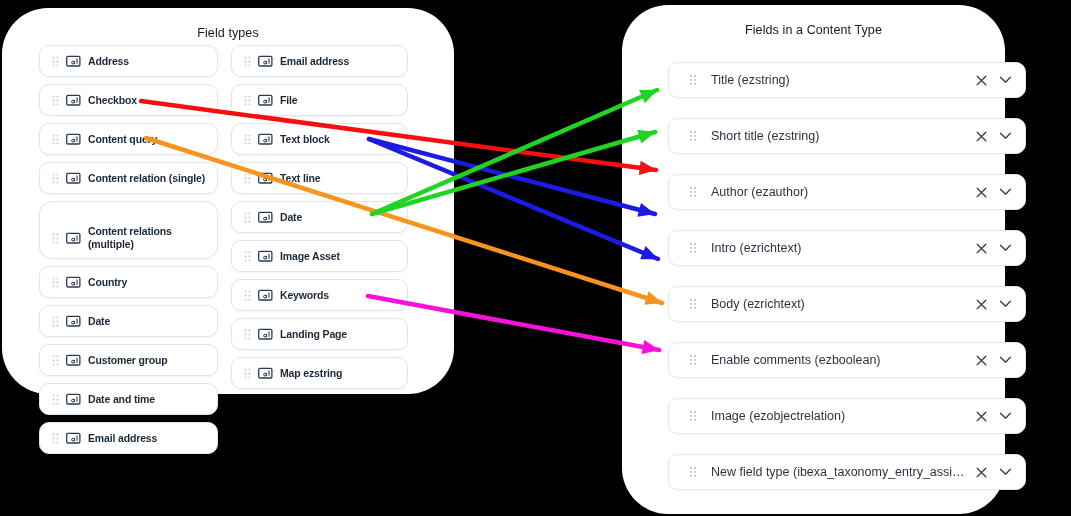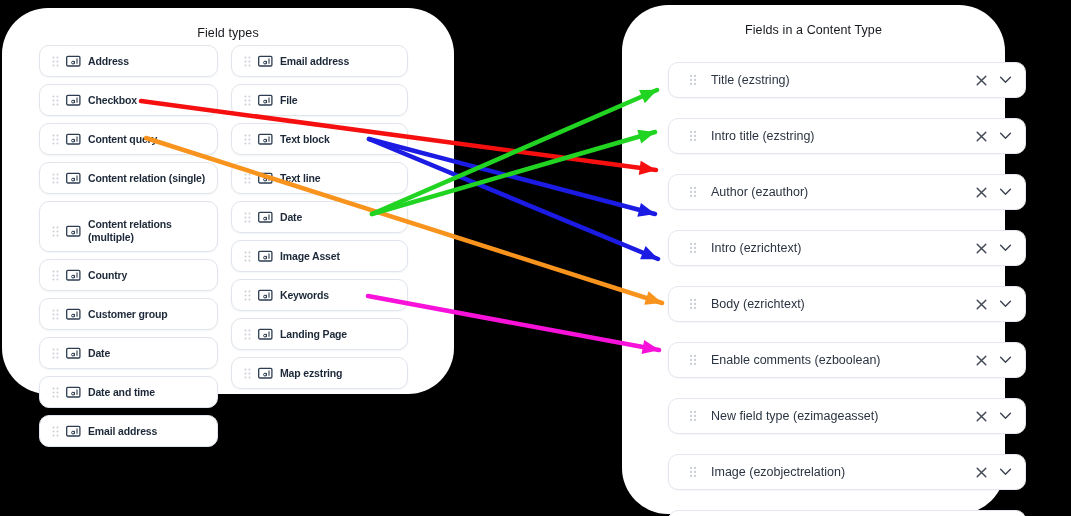--- a/index.html
+++ b/index.html
@@ -35,21 +35,21 @@
     display:flex; align-items:center;
     padding:4px 5px 4px 12px;
     gap:7px;
     box-shadow:0 1px 2px rgba(25,35,60,0.05);
   }
   .fcard .label {
     font-size:10.5px; font-weight:700;
     color:#1c2838; letter-spacing:-0.15px;
     line-height:13px; white-space:nowrap;
   }
-  .fcard.wrap { padding-top:16px; padding-bottom:7px; }
+  .fcard.wrap { padding-top:23px; padding-bottom:7px;border-radius:13px; }
   .fcard.wrap .label { white-space:normal; }
 
   .crow {
     height:36px; box-sizing:border-box;
     background:#fff;
     border:1px solid #e3e7ee;
     border-radius:10px;
     display:flex; align-items:center;
     padding:0 13px 0 20px;
     box-shadow:0 1px 2px rgba(25,35,60,0.04);
@@ -203,40 +203,40 @@
         <circle cx="1.5" cy="9.5" r="1"></circle>
             <circle cx="5.5" cy="9.5" r="1"></circle>
       </g>
     </svg>
     <svg class="ficon" width="15" height="12" viewBox="0 0 15 12">
       <rect x="0.7" y="1.4" width="13.2" height="9.6" rx="1.2" fill="none" stroke="#2d3c50" stroke-width="1.3"></rect>
       <circle cx="7" cy="7.6" r="1.4" fill="none" stroke="#2d3c50" stroke-width="1"></circle>
       <path d="M8.4 5.9 V9.1" stroke="#2d3c50" stroke-width="1" fill="none"></path>
       <path d="M11 3.4 V8.7" stroke="#2d3c50" stroke-width="1.1" fill="none"></path>
     </svg>
+    <span class="label">Date</span>
+  </div>
+      <div class="fcard">
+    <svg class="drag" width="7" height="11" viewBox="0 0 7 11">
+      <g fill="#c9cfd8">
+        <circle cx="1.5" cy="1.5" r="1"></circle>
+            <circle cx="5.5" cy="1.5" r="1"></circle>
+        <circle cx="1.5" cy="5.5" r="1"></circle>
+            <circle cx="5.5" cy="5.5" r="1"></circle>
+        <circle cx="1.5" cy="9.5" r="1"></circle>
+            <circle cx="5.5" cy="9.5" r="1"></circle>
+      </g>
+    </svg>
+    <svg class="ficon" width="15" height="12" viewBox="0 0 15 12">
+      <rect x="0.7" y="1.4" width="13.2" height="9.6" rx="1.2" fill="none" stroke="#2d3c50" stroke-width="1.3"></rect>
+      <circle cx="7" cy="7.6" r="1.4" fill="none" stroke="#2d3c50" stroke-width="1"></circle>
+      <path d="M8.4 5.9 V9.1" stroke="#2d3c50" stroke-width="1" fill="none"></path>
+      <path d="M11 3.4 V8.7" stroke="#2d3c50" stroke-width="1.1" fill="none"></path>
+    </svg>
     <span class="label">Customer group</span>
-  </div>
-      <div class="fcard">
-    <svg class="drag" width="7" height="11" viewBox="0 0 7 11">
-      <g fill="#c9cfd8">
-        <circle cx="1.5" cy="1.5" r="1"></circle>
-            <circle cx="5.5" cy="1.5" r="1"></circle>
-        <circle cx="1.5" cy="5.5" r="1"></circle>
-            <circle cx="5.5" cy="5.5" r="1"></circle>
-        <circle cx="1.5" cy="9.5" r="1"></circle>
-            <circle cx="5.5" cy="9.5" r="1"></circle>
-      </g>
-    </svg>
-    <svg class="ficon" width="15" height="12" viewBox="0 0 15 12">
-      <rect x="0.7" y="1.4" width="13.2" height="9.6" rx="1.2" fill="none" stroke="#2d3c50" stroke-width="1.3"></rect>
-      <circle cx="7" cy="7.6" r="1.4" fill="none" stroke="#2d3c50" stroke-width="1"></circle>
-      <path d="M8.4 5.9 V9.1" stroke="#2d3c50" stroke-width="1" fill="none"></path>
-      <path d="M11 3.4 V8.7" stroke="#2d3c50" stroke-width="1.1" fill="none"></path>
-    </svg>
-    <span class="label">Date</span>
   </div>
       <div class="fcard">
     <svg class="drag" width="7" height="11" viewBox="0 0 7 11">
       <g fill="#c9cfd8">
         <circle cx="1.5" cy="1.5" r="1"></circle>
             <circle cx="5.5" cy="1.5" r="1"></circle>
         <circle cx="1.5" cy="5.5" r="1"></circle>
             <circle cx="5.5" cy="5.5" r="1"></circle>
         <circle cx="1.5" cy="9.5" r="1"></circle>
             <circle cx="5.5" cy="9.5" r="1"></circle>
@@ -471,21 +471,21 @@
     <svg class="drag" width="8" height="12" viewBox="0 0 8 12">
       <g fill="#c9cfd8">
         <circle cx="2" cy="2" r="1.15"></circle>
             <circle cx="6" cy="2" r="1.15"></circle>
         <circle cx="2" cy="6" r="1.15"></circle>
             <circle cx="6" cy="6" r="1.15"></circle>
         <circle cx="2" cy="10" r="1.15"></circle>
             <circle cx="6" cy="10" r="1.15"></circle>
       </g>
     </svg>
-    <span class="label">Intro title (ezstring)</span>
+    <span class="label">Short title (ezstring)</span>
     <svg class="xicon" width="13" height="13" viewBox="0 0 13 13">
       <path d="M2.2 2.2 L10.8 10.8 M10.8 2.2 L2.2 10.8"></path>
     </svg>
     <svg class="chev" width="13" height="8" viewBox="0 0 13 8">
       <path d="M1.6 1.2 L6.5 6.2 L11.4 1.2"></path>
     </svg>
   </div>
       <div class="crow">
     <svg class="drag" width="8" height="12" viewBox="0 0 8 12">
       <g fill="#c9cfd8">
@@ -548,39 +548,20 @@
       <g fill="#c9cfd8">
         <circle cx="2" cy="2" r="1.15"></circle>
             <circle cx="6" cy="2" r="1.15"></circle>
         <circle cx="2" cy="6" r="1.15"></circle>
             <circle cx="6" cy="6" r="1.15"></circle>
         <circle cx="2" cy="10" r="1.15"></circle>
             <circle cx="6" cy="10" r="1.15"></circle>
       </g>
     </svg>
     <span class="label">Enable comments (ezboolean)</span>
-    <svg class="xicon" width="13" height="13" viewBox="0 0 13 13">
-      <path d="M2.2 2.2 L10.8 10.8 M10.8 2.2 L2.2 10.8"></path>
-    </svg>
-    <svg class="chev" width="13" height="8" viewBox="0 0 13 8">
-      <path d="M1.6 1.2 L6.5 6.2 L11.4 1.2"></path>
-    </svg>
-  </div>
-      <div class="crow">
-    <svg class="drag" width="8" height="12" viewBox="0 0 8 12">
-      <g fill="#c9cfd8">
-        <circle cx="2" cy="2" r="1.15"></circle>
-            <circle cx="6" cy="2" r="1.15"></circle>
-        <circle cx="2" cy="6" r="1.15"></circle>
-            <circle cx="6" cy="6" r="1.15"></circle>
-        <circle cx="2" cy="10" r="1.15"></circle>
-            <circle cx="6" cy="10" r="1.15"></circle>
-      </g>
-    </svg>
-    <span class="label">New field type (ezimageasset)</span>
     <svg class="xicon" width="13" height="13" viewBox="0 0 13 13">
       <path d="M2.2 2.2 L10.8 10.8 M10.8 2.2 L2.2 10.8"></path>
     </svg>
     <svg class="chev" width="13" height="8" viewBox="0 0 13 8">
       <path d="M1.6 1.2 L6.5 6.2 L11.4 1.2"></path>
     </svg>
   </div>
       <div class="crow">
     <svg class="drag" width="8" height="12" viewBox="0 0 8 12">
       <g fill="#c9cfd8">

